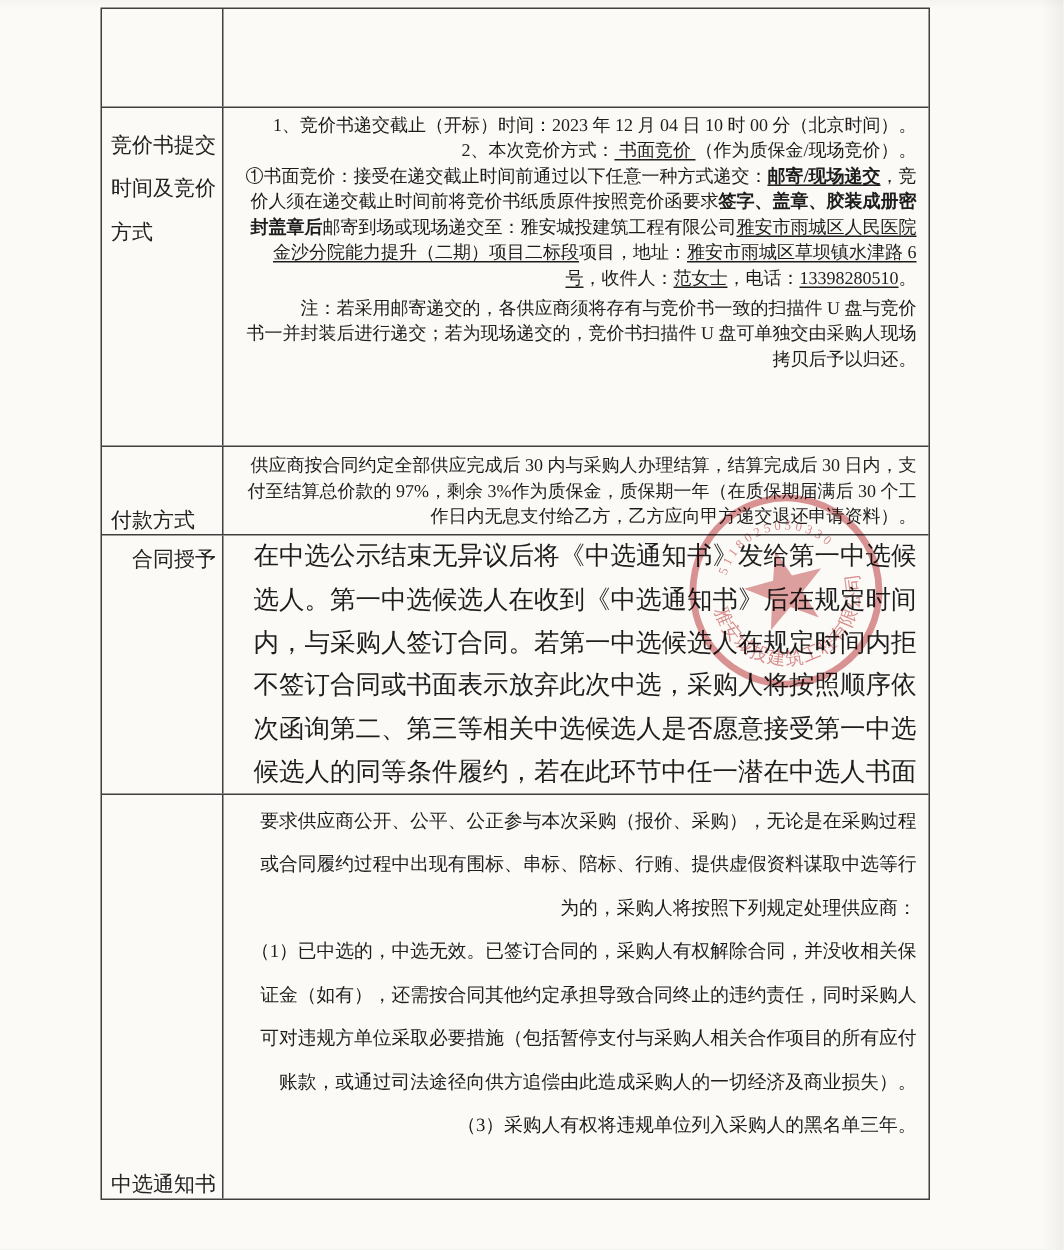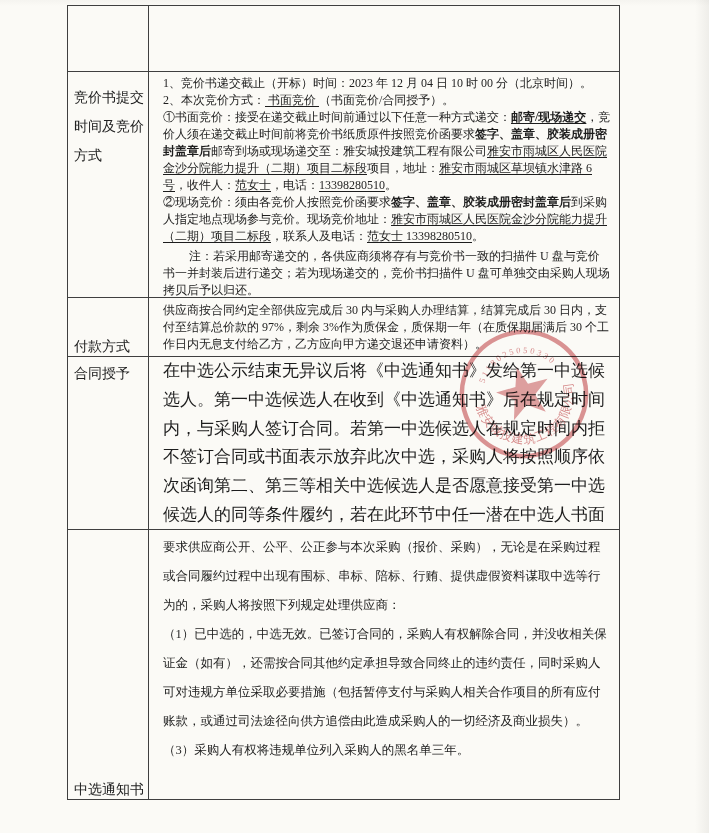--- a/index.html
+++ b/index.html
@@ -30,25 +30,26 @@
   .r4{height:173px;}
   .r5{height:269px;}
   .t-label{
     box-sizing:border-box;width:81px;flex:0 0 81px;
     border-right:1px solid #3f3f3f;
     font-size:14px;color:#222;
     padding:0 4px 0 6px;overflow:hidden;
   }
   .r2 .t-label{padding-top:11px;line-height:29px;}
   .r3 .t-label,.r5 .t-label{display:flex;align-items:flex-end;}
-  .r4 .t-label{padding-top:9px;line-height:15px;}
+  .r4 .t-label{padding-top:9px;line-height:15px;text-align:right;}
   .t-content{
     box-sizing:border-box;flex:1;overflow:hidden;
     font-size:12px;color:#1d1d1d;
     padding:3px 8px 0 14px;
+    text-align:right;
   }
   .r2 .t-content{line-height:17px;}
   .r3 .t-content{line-height:17px;padding-top:4px;}
   .r4 .t-content{line-height:28.8px;padding-top:0;font-size:17px;}
   .r5 .t-content{line-height:29px;padding-top:3px;font-size:12.5px;}
   .para{margin:0;}
   .para.indent{text-indent:26px;margin-top:3px;}
   .u{text-decoration:underline;text-underline-offset:2px;}
   .b{font-weight:bold;}
   .stamp{
@@ -63,23 +64,22 @@
 
   <div class="table">
       <div class="t-row r1">
         <div class="t-label"><span></span></div>
         <div class="t-content"></div>
       </div>
       <div class="t-row r2">
         <div class="t-label"><span>竞价书提交时间及竞价方式</span></div>
         <div class="t-content">
           <div class="para"><span>1、竞价书递交截止（开标）时间：2023 年 12 月 04 日 10 时 00 分（北京时间）。</span></div>
-          <div class="para"><span>2、本次竞价方式：</span><span class="u"> 书面竞价 </span><span>（书面竞价/合同授予）。</span></div>
+          <div class="para"><span>2、本次竞价方式：</span><span class="u"> 书面竞价 </span><span>（作为质保金/现场竞价）。</span></div>
           <div class="para"><span>①书面竞价：接受在递交截止时间前通过以下任意一种方式递交：</span><span class="u b">邮寄/现场递交</span><span>，竞价人须在递交截止时间前将竞价书纸质原件按照竞价函要求</span><span class="b">签字、盖章、胶装成册密封盖章后</span><span>邮寄到场或现场递交至：雅安城投建筑工程有限公司</span><span class="u">雅安市雨城区人民医院金沙分院能力提升（二期）项目二标段</span><span>项目，地址：</span><span class="u">雅安市雨城区草坝镇水津路 6 号</span><span>，收件人：</span><span class="u">范女士</span><span>，电话：</span><span class="u">13398280510</span><span>。</span></div>
-          <div class="para"><span>②现场竞价：须由各竞价人按照竞价函要求</span><span class="b">签字、盖章、胶装成册密封盖章后</span><span>到采购人指定地点现场参与竞价。现场竞价地址：</span><span class="u">雅安市雨城区人民医院金沙分院能力提升（二期）项目二标段</span><span>，联系人及电话：</span><span class="u">范女士 13398280510</span><span>。</span></div>
           <div class="para indent"><span>注：若采用邮寄递交的，各供应商须将存有与竞价书一致的扫描件 U 盘与竞价书一并封装后进行递交；若为现场递交的，竞价书扫描件 U 盘可单独交由采购人现场拷贝后予以归还。</span></div>
         </div>
       </div>
       <div class="t-row r3">
         <div class="t-label">
           <span>付款方式</span>
         </div>
         <div class="t-content">
           <div class="para"><span>供应商按合同约定全部供应完成后 30 内与采购人办理结算，结算完成后 30 日内，支付至结算总价款的 97%，剩余 3%作为质保金，质保期一年（在质保期届满后 30 个工作日内无息支付给乙方，乙方应向甲方递交退还申请资料）。</span></div>
         </div>

